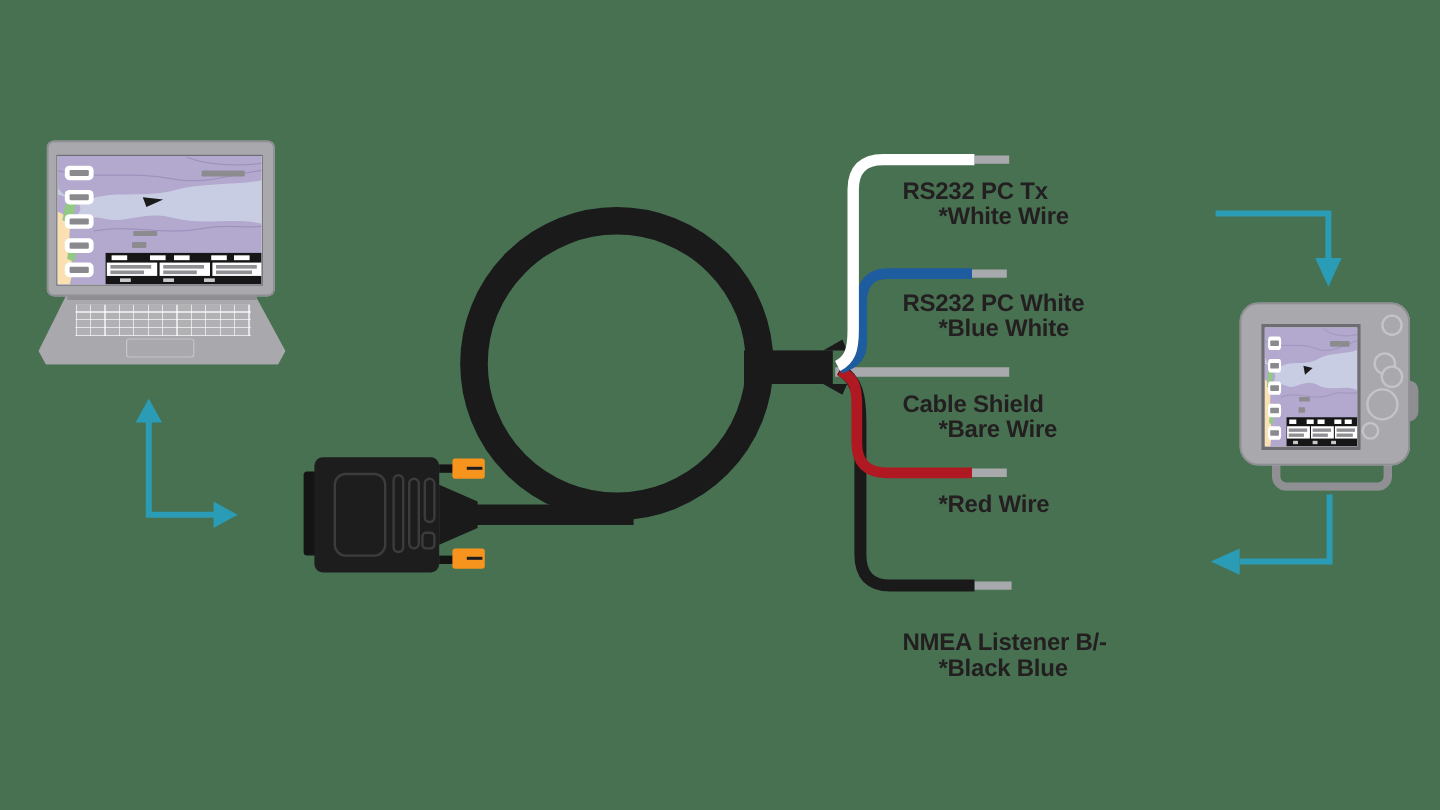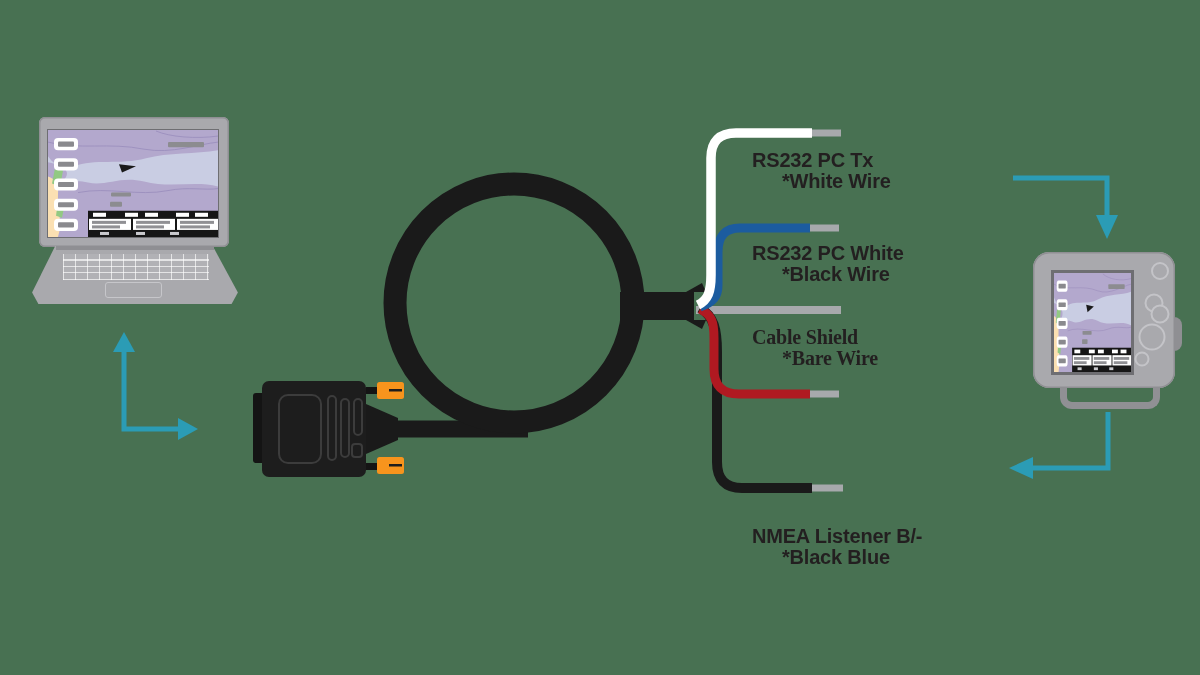--- a/index.html
+++ b/index.html
@@ -43,21 +43,21 @@
   .st-tip{stroke:var(--tip,#A7A9AC);}
   .f-cable{fill:var(--cable,#1A1A1A);}
   .f-orange{fill:var(--orange,#F7941D);}
   .teal-line{stroke:var(--teal,#2B9CB5);stroke-width:5;fill:none;}
   .teal-head{fill:var(--teal,#2B9CB5);}
 
   
   .wire-label{position:absolute;left:752px;color:var(--text,#231F20);
     font-weight:bold;font-size:20px;line-height:21px;letter-spacing:-0.2px;}
   .wire-label .l2{padding-left:30px;}
-  .wl-0{top:150px;} .wl-1{top:243px;} .wl-2{top:327px;font-family:Liberation Serif, serif;} .wl-3{top:411px;} .wl-4{top:526px;}
+  .wl-0{top:150px;} .wl-1{top:243px;} .wl-2{top:327px;} .wl-3{top:411px;} .wl-4{top:526px;}
 </style>
 </head>
 <body>
 
 <div class="canvas">
 
   <svg width="0" height="0" style="position:absolute" aria-hidden="true">
     <defs>
       <g id="chartmap">
         <rect x="0" y="0" width="170" height="106" style="fill:var(--map-water,#C9CDE3)"></rect>
@@ -196,26 +196,27 @@
       <polygon points="1009,468 1033,457 1033,479" class="teal-head"></polygon>
     </g>
   </svg>
 
   <div class="wire-label wl-0">
     <div class="l1">RS232 PC Tx</div>
     <div class="l2">*White Wire</div>
   </div>
   <div class="wire-label wl-1">
     <div class="l1">RS232 PC White</div>
-    <div class="l2">*Black Wire</div>
+    <div class="l2">*Blue White</div>
   </div>
   <div class="wire-label wl-2">
     <div class="l1">Cable Shield</div>
     <div class="l2">*Bare Wire</div>
   </div>
   <div class="wire-label wl-3">
+    <div class="l2">*Red Wire</div>
   </div>
   <div class="wire-label wl-4">
     <div class="l1">NMEA Listener B/-</div>
     <div class="l2">*Black Blue</div>
   </div>
 
 </div>
 
 </body></html>

